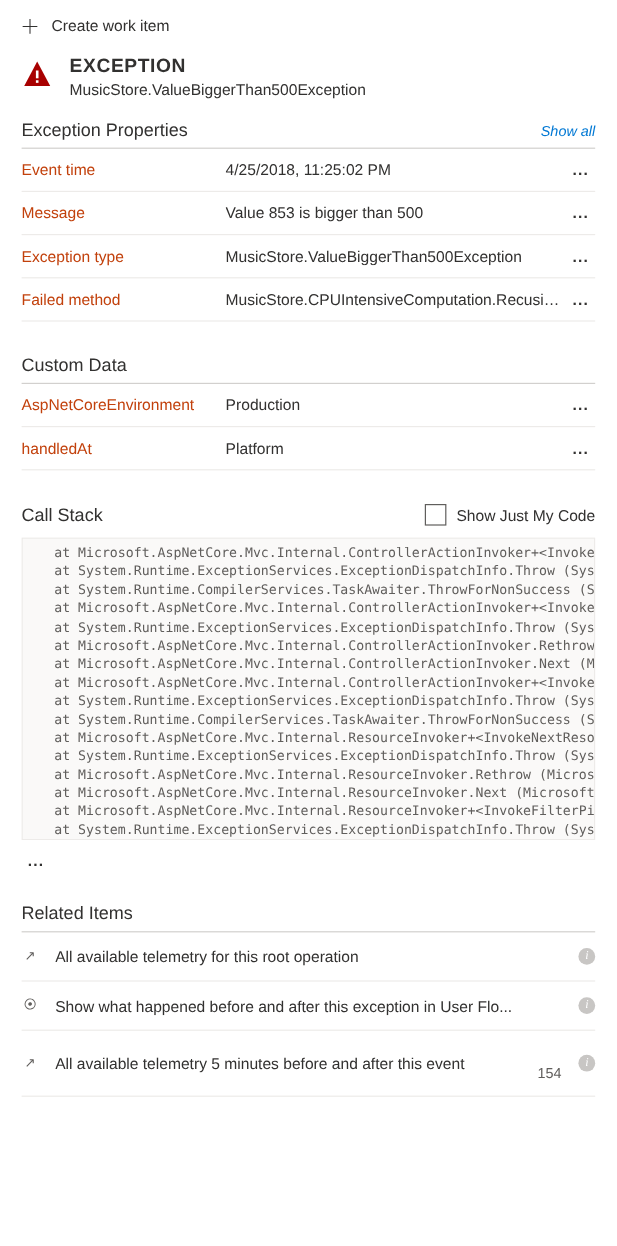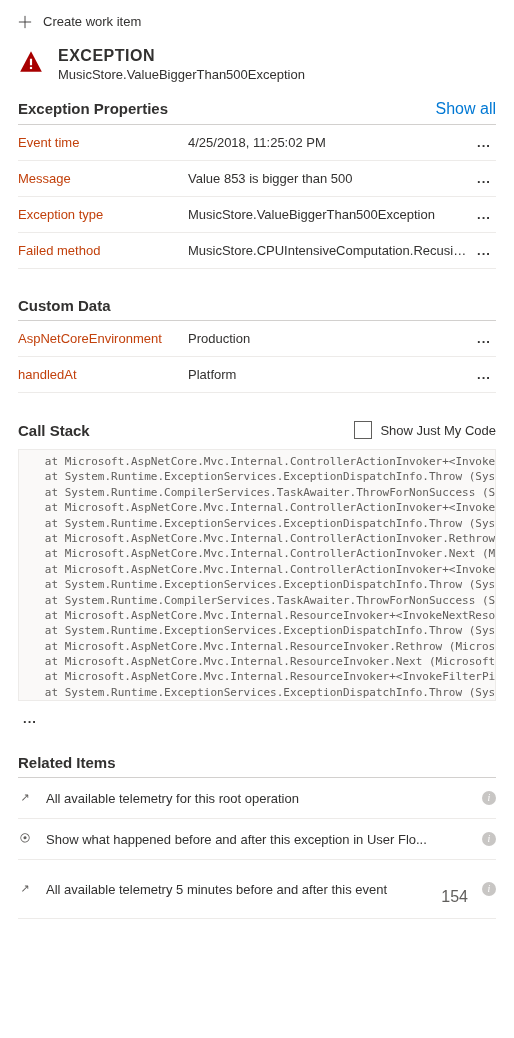--- a/index.html
+++ b/index.html
@@ -57,26 +57,27 @@
   }
   .section-head {
     display: flex;
     justify-content: space-between;
     align-items: baseline;
     padding-bottom: 6px;
     border-bottom: 1px solid #d2d0ce;
   }
   .section-title {
     font-size: 15px;
-    font-weight: 700;
+    font-weight: 400;
   }
   .link-blue {
     color: #0078d4;
     cursor: pointer;
-    font-size: 16px;
+    font-size: 12px;
+    font-style: italic;
   }
   .prop-row {
     display: flex;
     align-items: center;
     padding: 10px 0;
     border-bottom: 1px solid #edebe9;
   }
   .prop-key {
     width: 170px;
     flex-shrink: 0;
@@ -151,21 +152,21 @@
     text-align: center;
   }
   .rel-text {
     flex: 1;
     overflow: hidden;
     text-overflow: ellipsis;
     white-space: nowrap;
   }
   .rel-count {
     color: #605e5c;
-    font-size: 16px;
+    font-size: 12px;
     margin-top: 16px;
   }
   .info-dot {
     width: 14px;
     height: 14px;
     border-radius: 50%;
     background: #c8c6c4;
     color: #fff;
     font-size: 10px;
     line-height: 14px;

